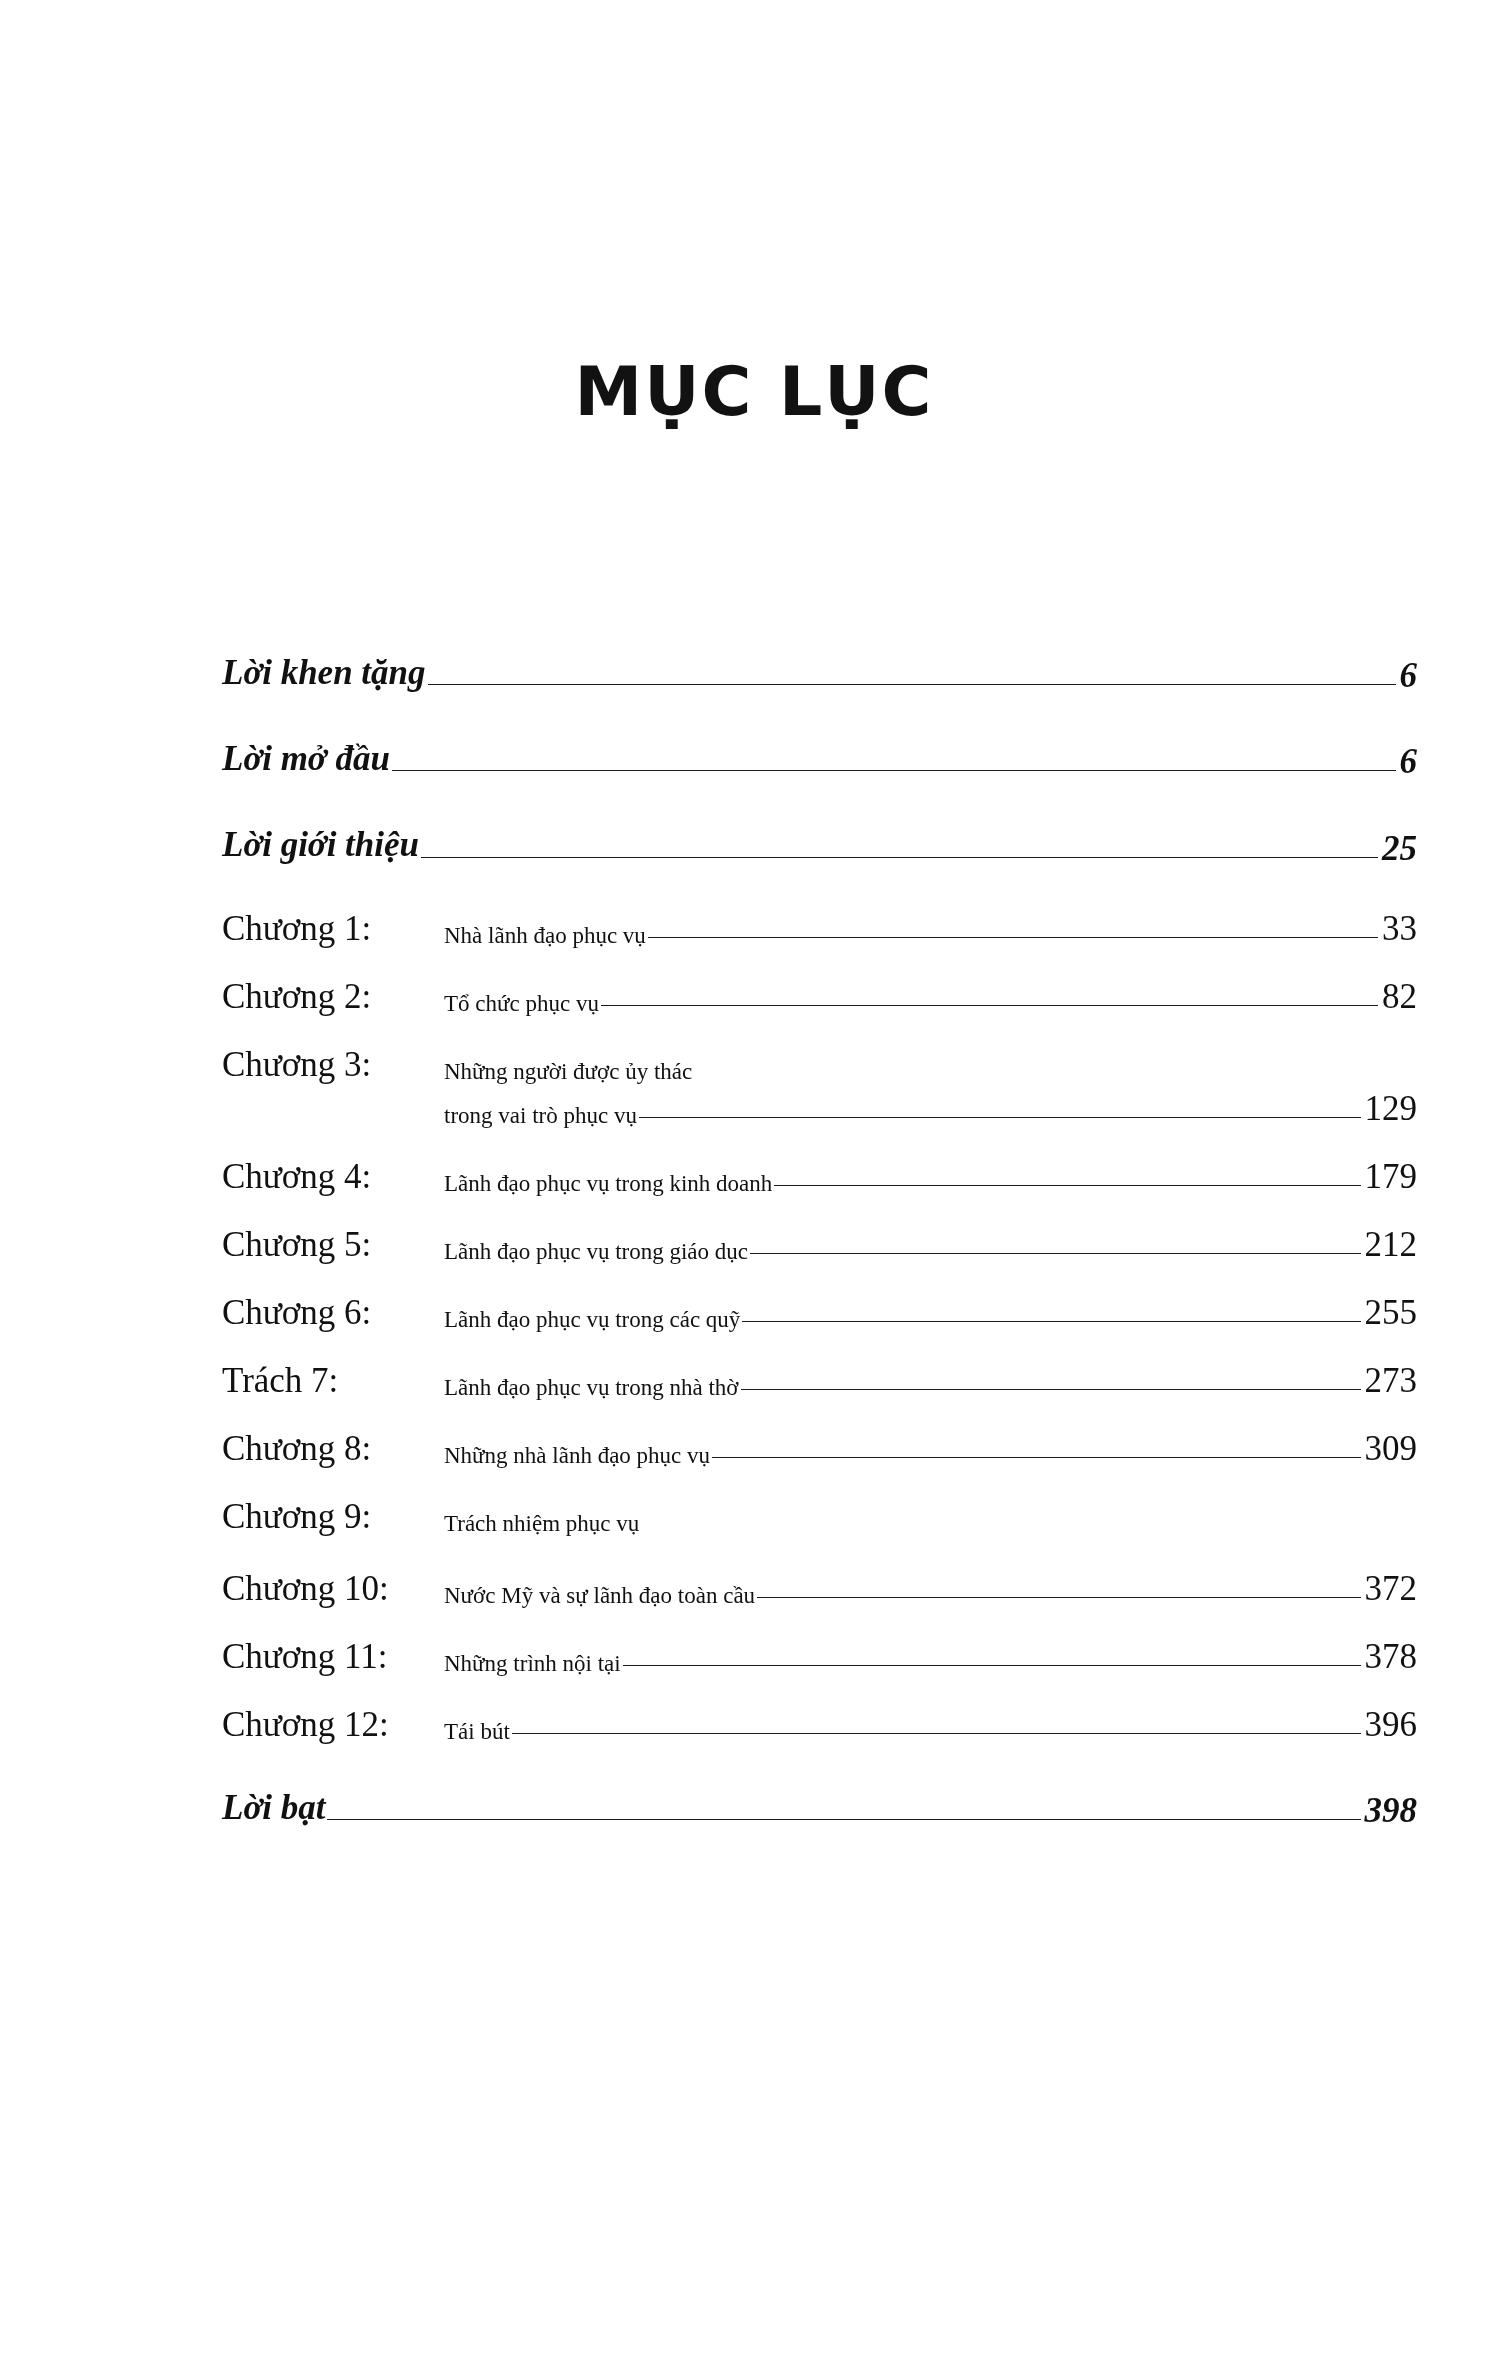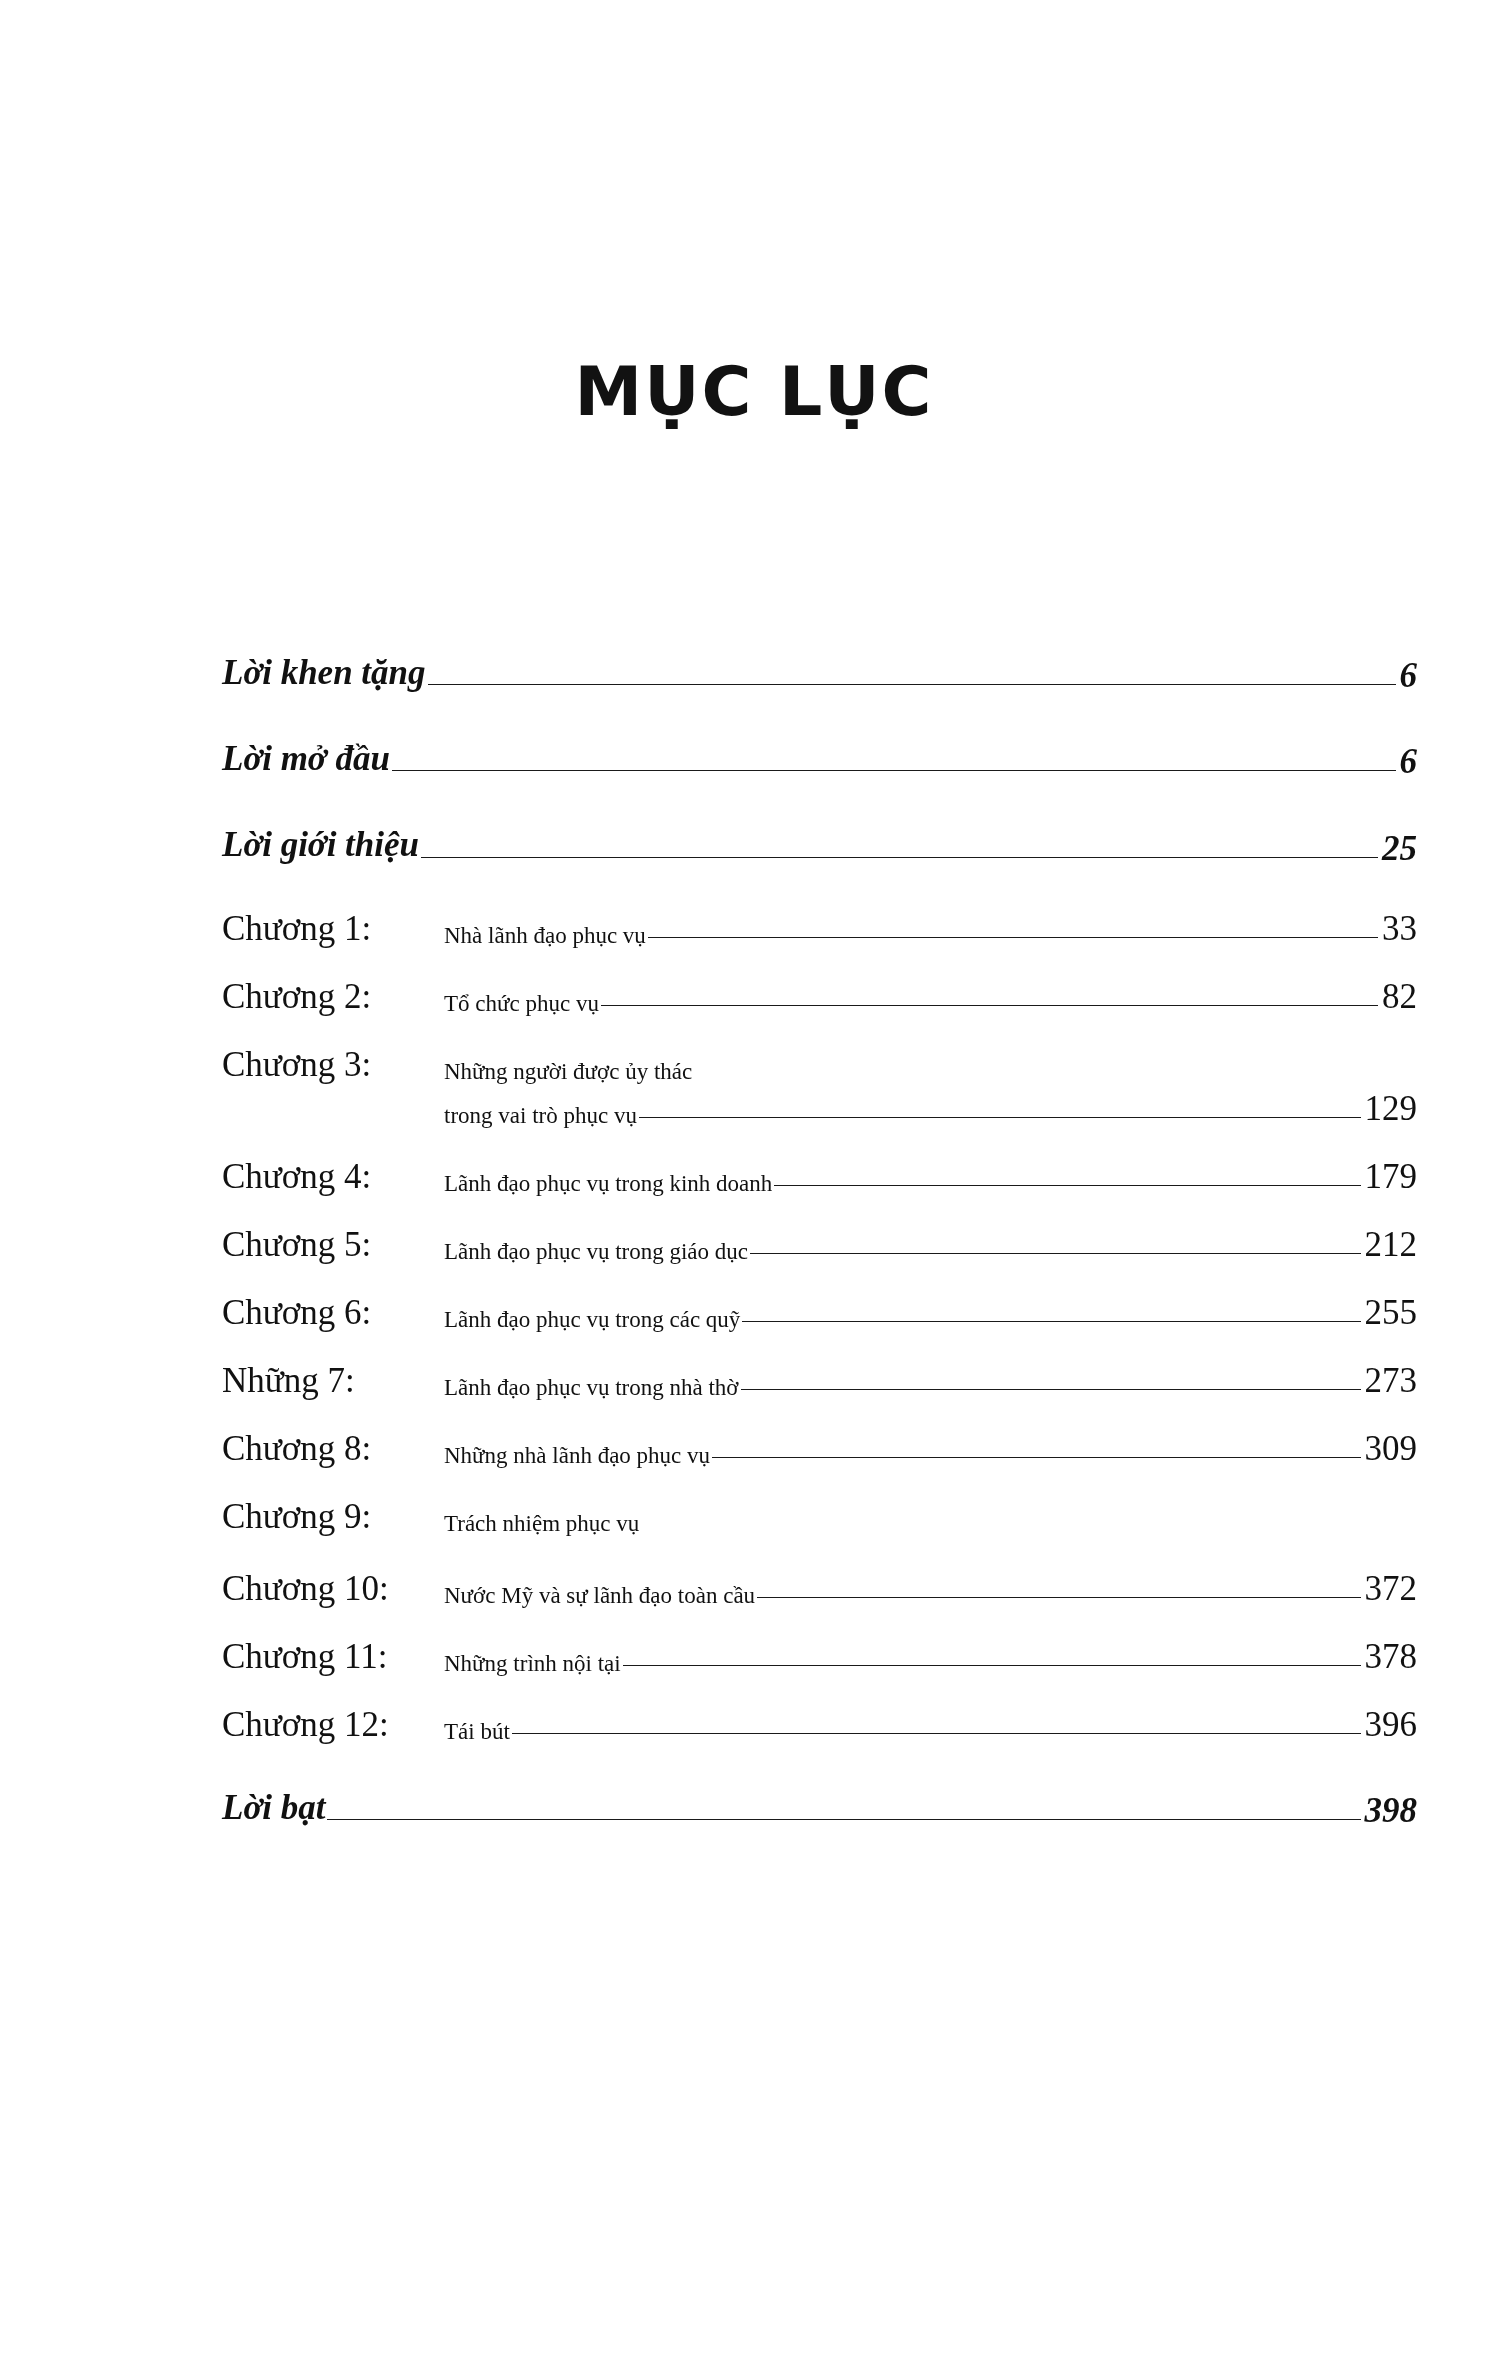--- a/index.html
+++ b/index.html
@@ -188,21 +188,21 @@
     </div>
 
     <div class="toc-entry">
       <div class="label-chapter">Chương 6:</div>
       <div class="label-title">Lãnh đạo phục vụ trong các quỹ</div>
       <div class="dots"></div>
       <div class="pagenum">255</div>
     </div>
 
     <div class="toc-entry">
-      <div class="label-chapter">Những 7:</div>
+      <div class="label-chapter">Trách 7:</div>
       <div class="label-title">Lãnh đạo phục vụ trong nhà thờ</div>
       <div class="dots"></div>
       <div class="pagenum">273</div>
     </div>
 
     <div class="toc-entry">
       <div class="label-chapter">Chương 8:</div>
       <div class="label-title">Những nhà lãnh đạo phục vụ</div>
       <div class="dots"></div>
       <div class="pagenum">309</div>

